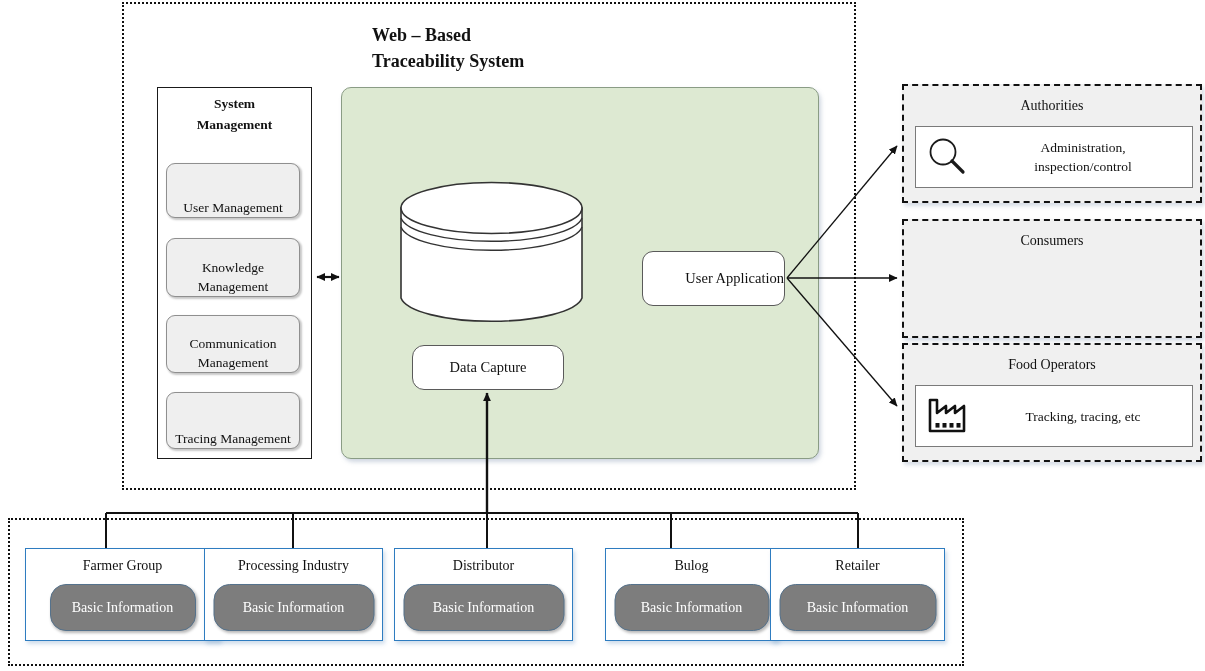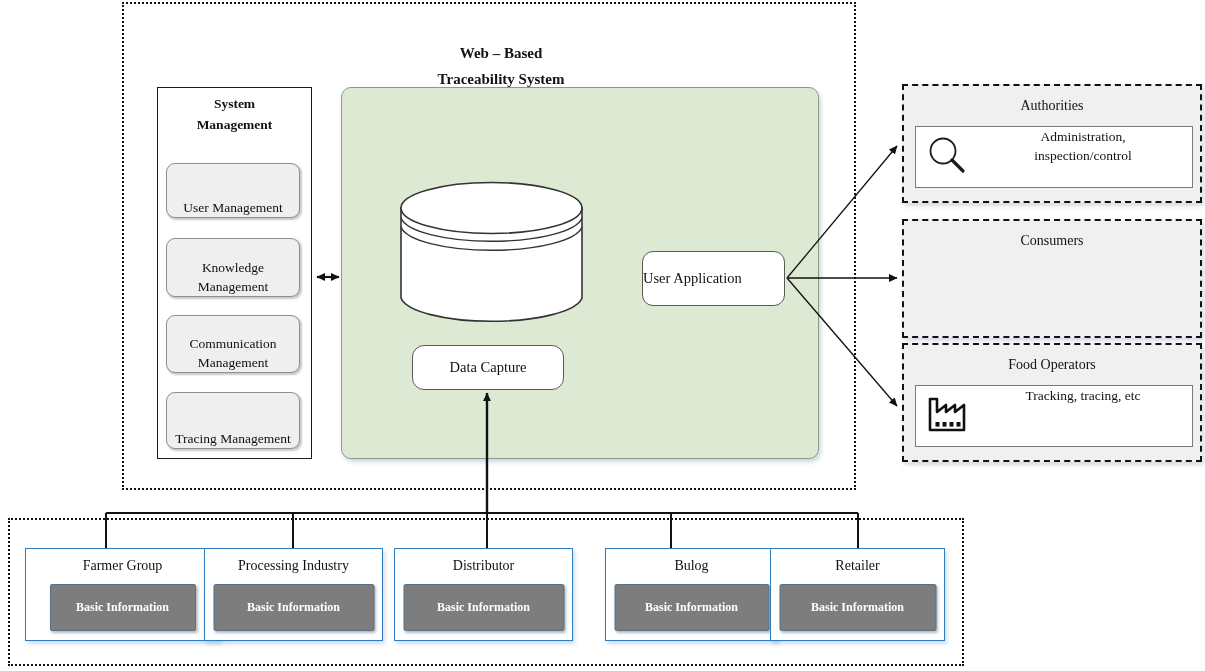--- a/index.html
+++ b/index.html
@@ -7,22 +7,22 @@
        font-family:"Liberation Serif","DejaVu Serif",serif;color:#111;}
   .abs{position:absolute;box-sizing:border-box;}
 
   
   #top-container{left:122px;top:2px;width:734px;height:488px;
                  border:2px dotted #111;background:transparent;}
   #bottom-container{left:8px;top:518px;width:956px;height:148px;
                     border:2px dotted #111;background:transparent;}
 
   
-  #system-title{left:372px;top:40px;width:258px;text-align:center;
-                font-weight:bold;font-size:15px;line-height:26px;}
+  #system-title{left:372px;top:22px;width:258px;text-align:left;
+                font-weight:bold;font-size:18px;line-height:26px;}
 
   
   #sys-mgmt{left:157px;top:87px;width:155px;height:372px;
             border:1.5px solid #1a1a1a;background:#fff;}
   #sys-mgmt-title{left:157px;top:93px;width:155px;text-align:center;
                   font-weight:bold;font-size:13.5px;line-height:21px;}
   .mgmt-box{width:134px;border:1px solid #8f8f8f;border-radius:9px;
             background:#efefef;display:flex;align-items:flex-end;
             justify-content:center;text-align:center;font-size:13.5px;
             line-height:19px;box-shadow:1.5px 1.5px 2px rgba(0,0,0,.22);
@@ -42,54 +42,54 @@
   #database-cylinder svg{display:block;}
 
   
   #data-capture{left:412px;top:345px;width:152px;height:45px;
                 background:#fff;border:1px solid #5a5a5a;border-radius:12px;
                 display:flex;align-items:center;justify-content:center;
                 font-size:14.5px;}
   
   #user-application{left:642px;top:251px;width:143px;height:55px;
                 background:#fff;border:1px solid #5a5a5a;border-radius:11px;
-                display:flex;align-items:center;justify-content:flex-start;
+                display:flex;align-items:center;justify-content:flex-end;
                 font-size:14.5px;}
 
   
   .ext-panel{left:902px;width:300px;border:2px dashed #111;background:#f0f0f0;
              box-shadow:2px 3px 4px rgba(120,140,170,.30);}
   #ext-0{top:84px;height:119px;}
   #ext-1{top:219px;height:119px;}
   #ext-2{top:343px;height:119px;}
   .ext-title{width:100%;text-align:center;font-size:14px;
              position:absolute;left:0;top:12px;}
   .ext-card{position:absolute;left:11px;top:40px;width:276px;height:60px;
             background:#fff;border:1.5px solid #7a7a7a;
-            display:flex;}
+            display:flex;align-items:center;}
   .ext-icon{width:62px;height:58px;display:flex;align-items:center;
             justify-content:center;flex:0 0 62px;}
   .ext-text{flex:1;text-align:center;font-size:13.5px;line-height:19px;
             padding-right:4px;}
 
   
   .actor-box{top:548px;height:93px;border:1.5px solid #2e7cc0;background:#fff;
              box-shadow:2px 3px 4px rgba(120,160,200,.35);}
   #actor-0{left:25px;width:195px;}
   #actor-1{left:204px;width:179px;}
   #actor-2{left:394px;width:179px;}
   #actor-3{left:585px;width:173px;margin-left:20px;}
   #actor-4{left:770px;width:175px;}
   .actor-title{position:absolute;left:0;top:9px;width:100%;text-align:center;
                font-size:14px;}
   .actor-pill{position:absolute;left:50%;transform:translateX(-50%);top:35px;
               height:45px;background:#7d7d7d;border:1.5px solid #55728c;
-              border-radius:2px;color:#fff;font-size:12px;
+              border-radius:16px;color:#fff;font-size:14px;
               display:flex;align-items:center;justify-content:center;
-              box-shadow:1.5px 2px 3px rgba(0,0,0,.28);font-weight:bold;}
+              box-shadow:1.5px 2px 3px rgba(0,0,0,.28);}
   #actor-0 .actor-pill{width:144px;}
   #actor-1 .actor-pill{width:159px;}
   #actor-2 .actor-pill{width:159px;}
   #actor-3 .actor-pill{width:153px;}
   #actor-4 .actor-pill{width:155px;}
 
   
   #connectors{left:0;top:0;width:1205px;height:671px;pointer-events:none;}
 </style>
 </head>

